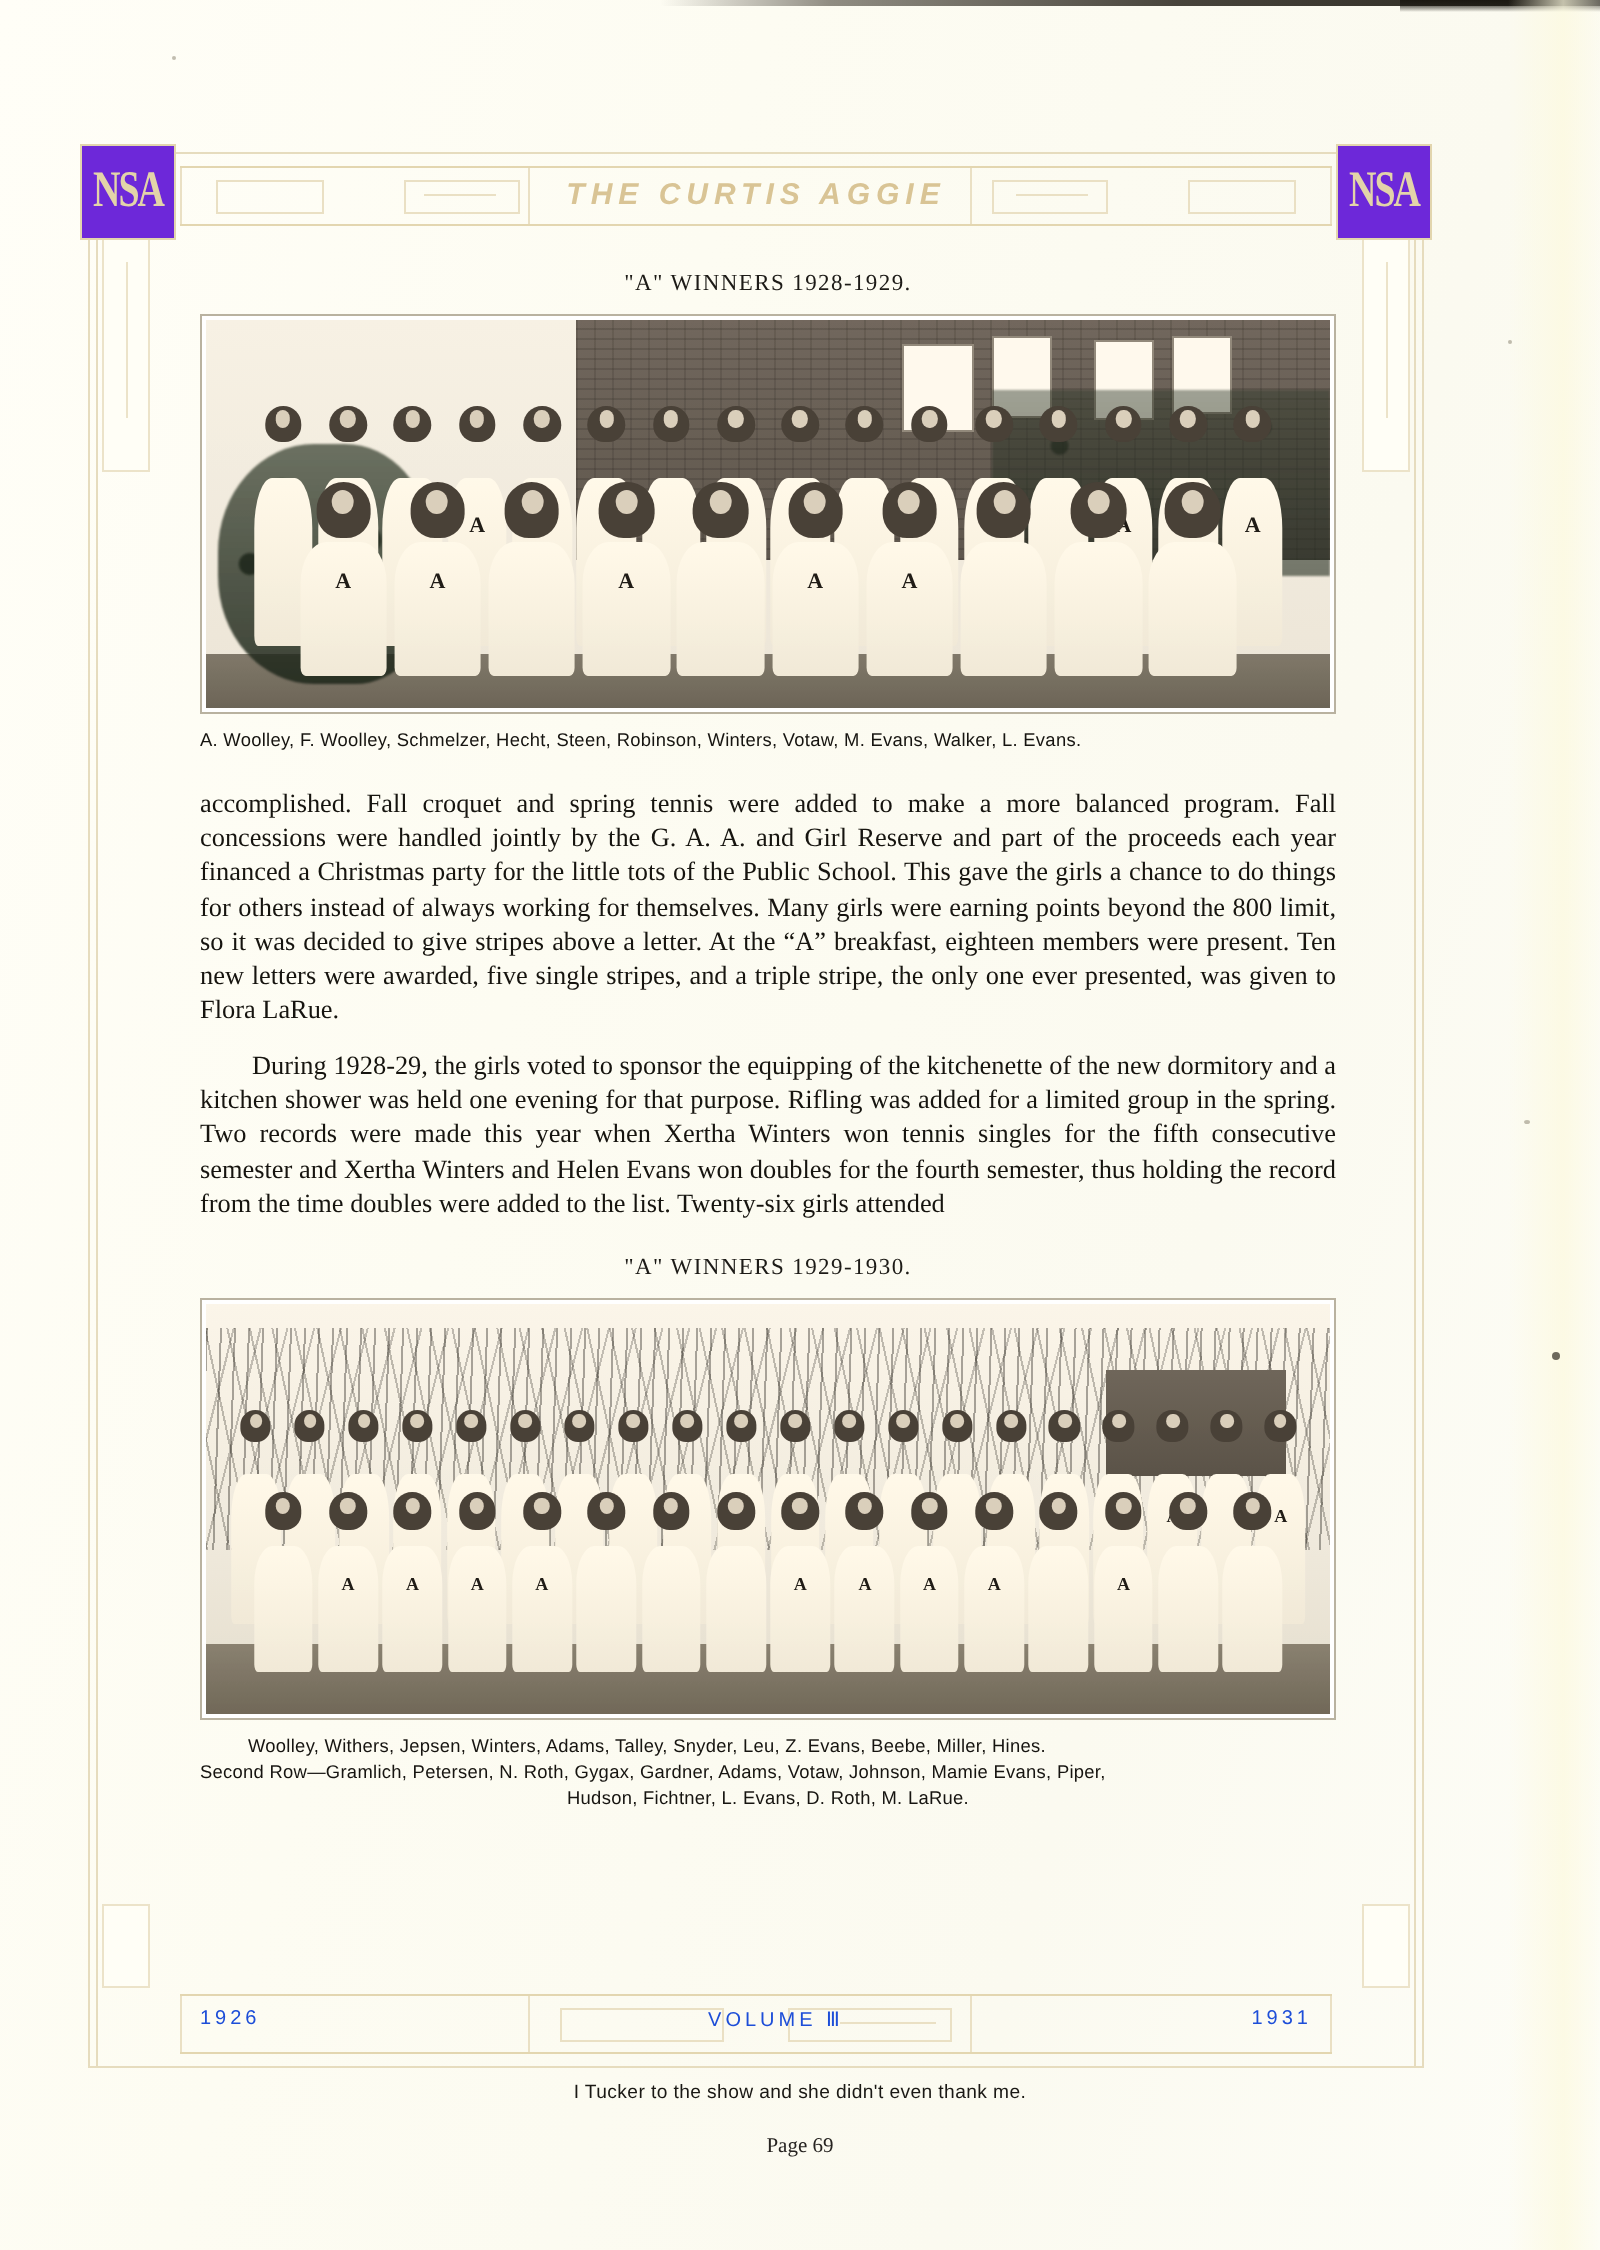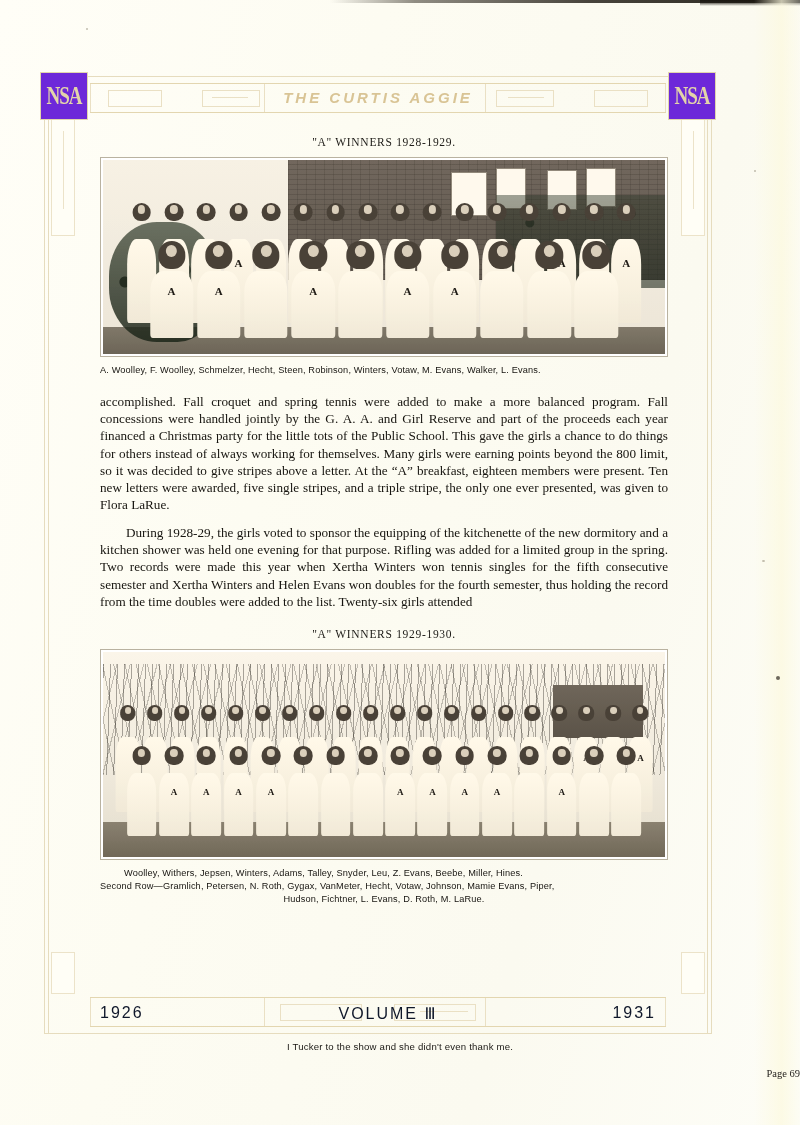--- a/index.html
+++ b/index.html
@@ -121,23 +121,23 @@
   .footer-banner {
     position: absolute;
     left: 46px; bottom: 7px;
     width: 576px; height: 28px;
     border-top: 1.3px solid #e3d6b0;
     border-bottom: 1.3px solid #e3d6b0;
   }
   .footer-text {
     position: absolute;
     font-family: "Liberation Sans", sans-serif;
-    font-size: 16px;
+    font-size: 10px;
     letter-spacing: 2px;
-    color: #0f172a;
+    color: #1d4ed8;
     top: 6px;
   }
   .footer-year-l { left: 10px; }
   .footer-year-r { right: 10px; }
   .footer-vol {
     left: 0; right: 0; text-align: center; padding-left: 20px;
   }
 
   
   .side-col {
@@ -335,21 +335,21 @@
     left: 0; right: 0; top: 1041px;
     text-align: center;
     font-family: "Liberation Sans", sans-serif;
     font-size: 9.6px;
     color: #1a1814;
     letter-spacing: .2px;
   }
   .page-num {
     position: absolute;
     left: 0; right: 0; top: 1068px;
-    text-align: right;
+    text-align: center;
     font-family: "Liberation Serif", serif;
     font-size: 10.5px;
     color: #262320;
   }
 </style>
 </head>
 <body>
 
 <div class="scan-page"></div>
 <div class="scan-top-edge"></div>
@@ -843,19 +843,19 @@
               <div class="face"></div>
             </div>
             <div class="body"></div>
           </div>
       </div>
     </div>
   </div>
 
   <div class="caption">
     <span class="ln i">Woolley, Withers, Jepsen, Winters, Adams, Talley, Snyder, Leu, Z. Evans, Beebe, Miller, Hines.</span>
-    <span class="ln">Second Row—Gramlich, Petersen, N. Roth, Gygax, VanMeter, Hecht, Votaw, Johnson, Mamie Evans, Piper,</span>
+    <span class="ln">Second Row—Gramlich, Petersen, N. Roth, Gygax, Gardner, Adams, Votaw, Johnson, Mamie Evans, Piper,</span>
     <span class="ln c">Hudson, Fichtner, L. Evans, D. Roth, M. LaRue.</span>
   </div>
 </div>
 
 <div class="joke">I Tucker to the show and she didn't even thank me.</div>
 <div class="page-num">Page 69</div>
 
 </body></html>

